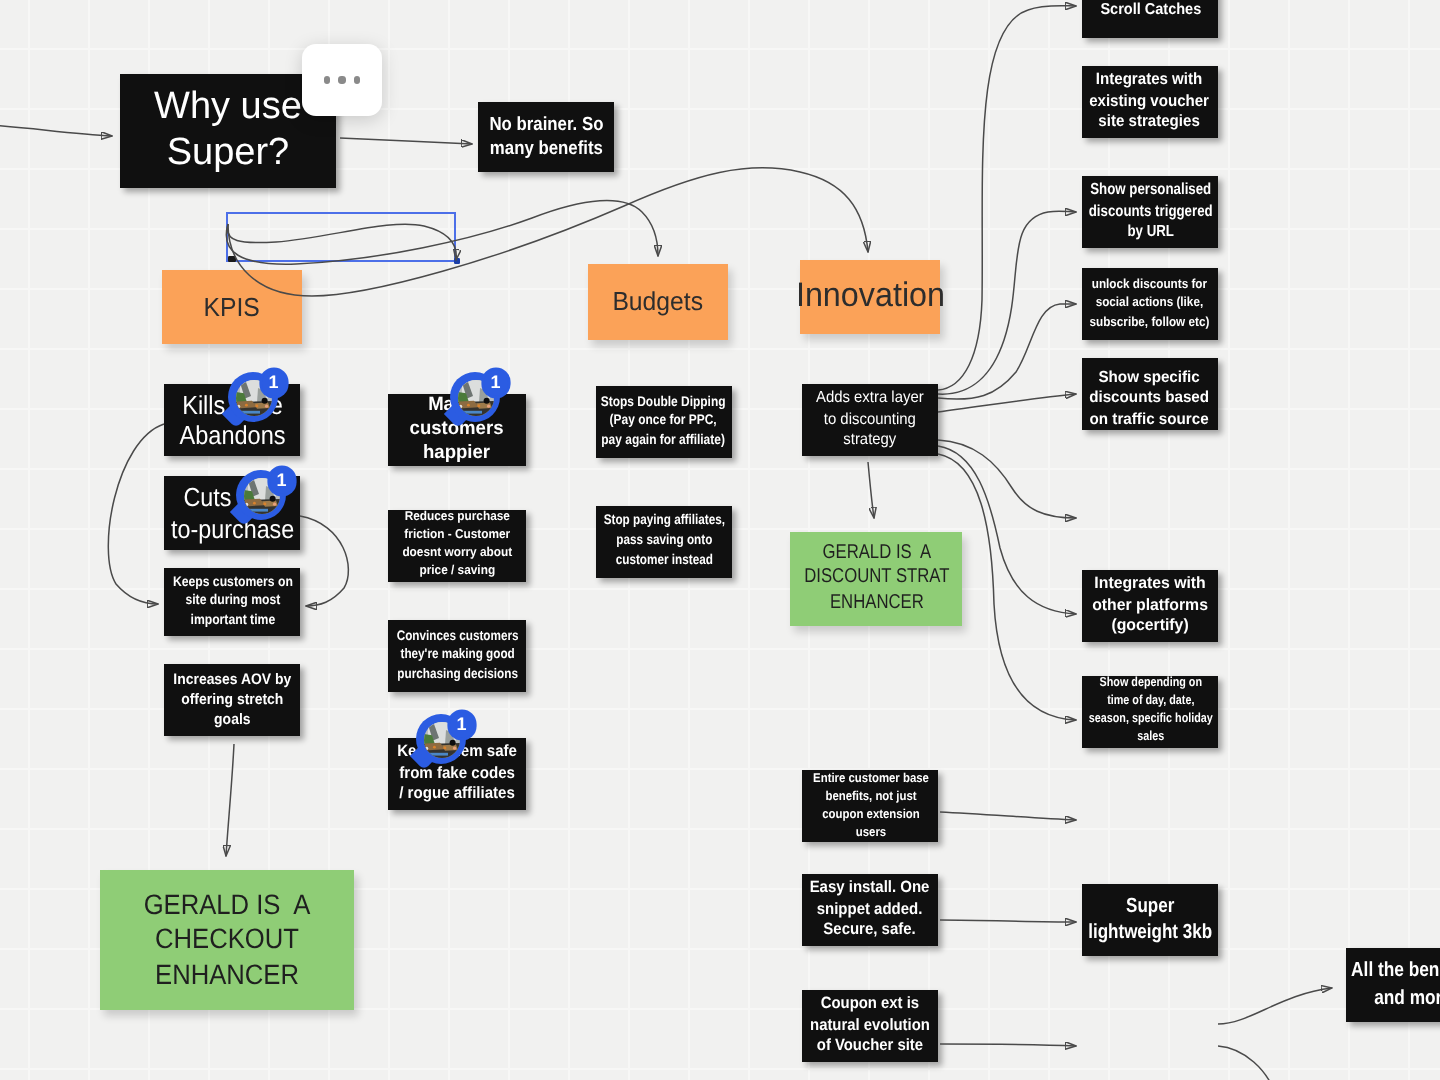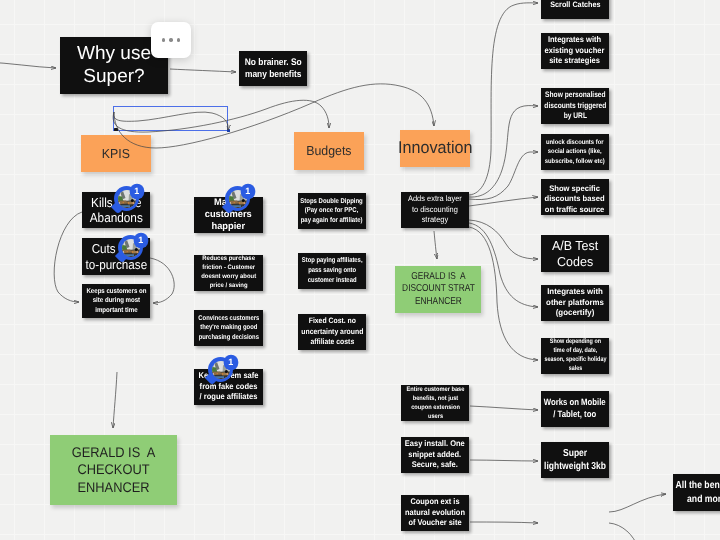--- a/index.html
+++ b/index.html
@@ -116,20 +116,27 @@
         <span style="display: block; white-space: pre;">to-purchase</span>
       </span>
     </div>
     <div class="node black" style="left: 82px; top: 284px; width: 68px; height: 34px; font-size: 7px; font-weight: 600; line-height: 1.35;">
       <span style="transform: scaleX(0.871); transform-origin: center center;">
         <span style="display: block; white-space: pre;">Keeps customers on</span>
         <span style="display: block; white-space: pre;">site during most</span>
         <span style="display: block; white-space: pre;">important time</span>
       </span>
     </div>
+    <div class="node black" style="left: 82px; top: 332px; width: 68px; height: 36px; font-size: 7.6px; font-weight: 600; line-height: 1.32;">
+      <span style="transform: scaleX(0.917); transform-origin: center center;">
+        <span style="display: block; white-space: pre;">Increases AOV by</span>
+        <span style="display: block; white-space: pre;">offering stretch</span>
+        <span style="display: block; white-space: pre;">goals</span>
+      </span>
+    </div>
     <div class="node black" style="left: 194px; top: 197px; width: 69px; height: 36px; font-size: 9.6px; font-weight: 600; line-height: 1.28;">
       <span style="transform: scaleX(0.968); transform-origin: center center;">
         <span style="display: block; white-space: pre;">Makes</span>
         <span style="display: block; white-space: pre;">customers</span>
         <span style="display: block; white-space: pre;">happier</span>
       </span>
     </div>
     <div class="node black" style="left: 194px; top: 255px; width: 69px; height: 36px; font-size: 6.4px; font-weight: 600; line-height: 1.4;">
       <span style="transform: scaleX(0.926); transform-origin: center center;">
         <span style="display: block; white-space: pre;">Reduces purchase</span>
@@ -159,27 +166,20 @@
         <span style="display: block; white-space: pre;">pay again for affiliate)</span>
       </span>
     </div>
     <div class="node black" style="left: 298px; top: 253px; width: 68px; height: 36px; font-size: 7px; font-weight: 600; line-height: 1.4;">
       <span style="transform: scaleX(0.839); transform-origin: center center;">
         <span style="display: block; white-space: pre;">Stop paying affiliates,</span>
         <span style="display: block; white-space: pre;">pass saving onto</span>
         <span style="display: block; white-space: pre;">customer instead</span>
       </span>
     </div>
-    <div class="node black" style="left: 298px; top: 314px; width: 68px; height: 36px; font-size: 7.8px; font-weight: 600; line-height: 1.34;">
-      <span style="transform: scaleX(0.878); transform-origin: center center;">
-        <span style="display: block; white-space: pre;">Fixed Cost. no</span>
-        <span style="display: block; white-space: pre;">uncertainty around</span>
-        <span style="display: block; white-space: pre;">affiliate costs</span>
-      </span>
-    </div>
     <div class="node black" style="left: 401px; top: 192px; width: 68px; height: 36px; font-size: 8px; font-weight: 400; line-height: 1.3;">
       <span style="transform: scaleX(0.932); transform-origin: center center;">
         <span style="display: block; white-space: pre;">Adds extra layer</span>
         <span style="display: block; white-space: pre;">to discounting</span>
         <span style="display: block; white-space: pre;">strategy</span>
       </span>
     </div>
     <div class="node green" style="left: 395px; top: 266px; width: 86px; height: 47px; font-size: 10px; font-weight: 400; line-height: 1.23;">
       <span style="transform: scaleX(0.836); transform-origin: center center;">
         <span style="display: block; white-space: pre;">GERALD IS  A</span>
@@ -242,45 +242,33 @@
         <span style="display: block; white-space: pre;">subscribe, follow etc)</span>
       </span>
     </div>
     <div class="node black" style="left: 541px; top: 179px; width: 68px; height: 36px; font-size: 8px; font-weight: 600; line-height: 1.3; align-items: flex-end;">
       <span style="transform: scaleX(0.95); transform-origin: center center;">
         <span style="display: block; white-space: pre;">Show specific</span>
         <span style="display: block; white-space: pre;">discounts based</span>
         <span style="display: block; white-space: pre;">on traffic source</span>
       </span>
     </div>
-    <div class="node black" style="left: 541px; top: 235px; width: 68px; height: 37px; font-size: 13px; font-weight: 400; line-height: 1.22;">
-      <span style="transform: scaleX(0.96); transform-origin: center center;">
-        <span style="display: block; white-space: pre;">A/B Test</span>
-        <span style="display: block; white-space: pre;">Codes</span>
-      </span>
-    </div>
     <div class="node black" style="left: 541px; top: 285px; width: 68px; height: 36px; font-size: 8.2px; font-weight: 600; line-height: 1.3;">
       <span style="transform: scaleX(0.964); transform-origin: center center;">
         <span style="display: block; white-space: pre;">Integrates with</span>
         <span style="display: block; white-space: pre;">other platforms</span>
         <span style="display: block; white-space: pre;">(gocertify)</span>
       </span>
     </div>
     <div class="node black" style="left: 541px; top: 338px; width: 68px; height: 36px; font-size: 6.5px; font-weight: 600; line-height: 1.38;">
       <span style="transform: scaleX(0.829); transform-origin: center center;">
         <span style="display: block; white-space: pre;">Show depending on</span>
         <span style="display: block; white-space: pre;">time of day, date,</span>
         <span style="display: block; white-space: pre;">season, specific holiday</span>
         <span style="display: block; white-space: pre;">sales</span>
-      </span>
-    </div>
-    <div class="node black" style="left: 541px; top: 391px; width: 68px; height: 36px; font-size: 9.2px; font-weight: 600; line-height: 1.3;">
-      <span style="transform: scaleX(0.844); transform-origin: center center;">
-        <span style="display: block; white-space: pre;">Works on Mobile</span>
-        <span style="display: block; white-space: pre;">/ Tablet, too</span>
       </span>
     </div>
     <div class="node black" style="left: 541px; top: 442px; width: 68px; height: 36px; font-size: 10.2px; font-weight: 600; line-height: 1.3;">
       <span style="transform: scaleX(0.835); transform-origin: center center;">
         <span style="display: block; white-space: pre;">Super</span>
         <span style="display: block; white-space: pre;">lightweight 3kb</span>
       </span>
     </div>
     <div class="node black" style="left: 673px; top: 474px; width: 68px; height: 37px; font-size: 10.2px; font-weight: 600; line-height: 1.3;">
       <span style="transform: scaleX(0.848); transform-origin: center center;">

